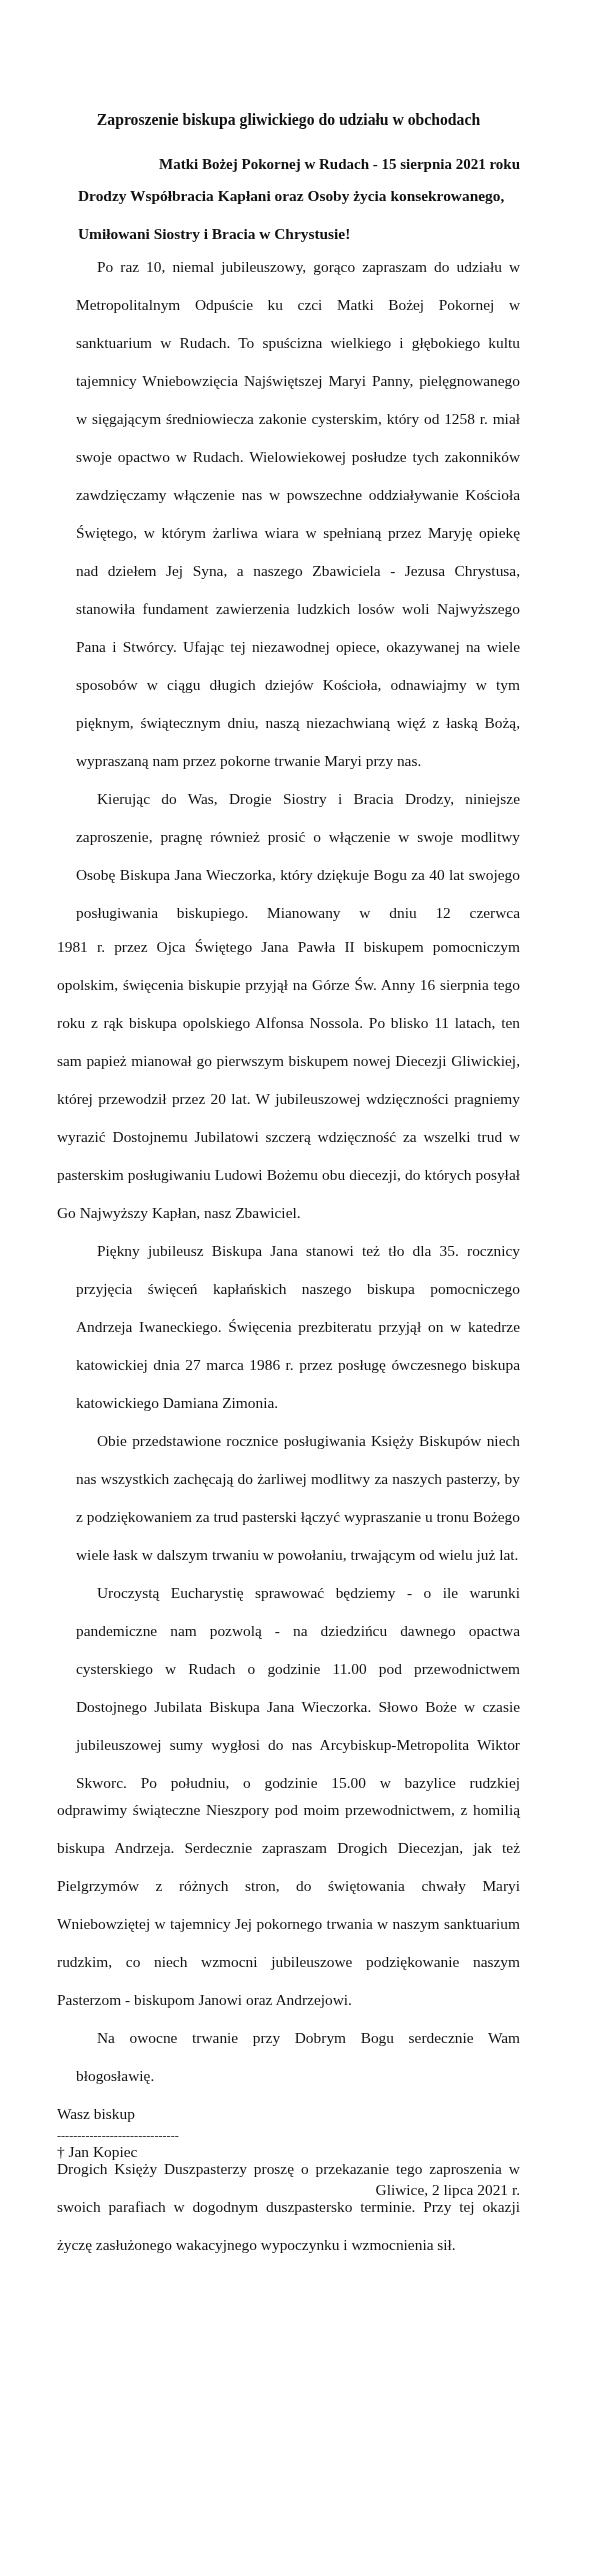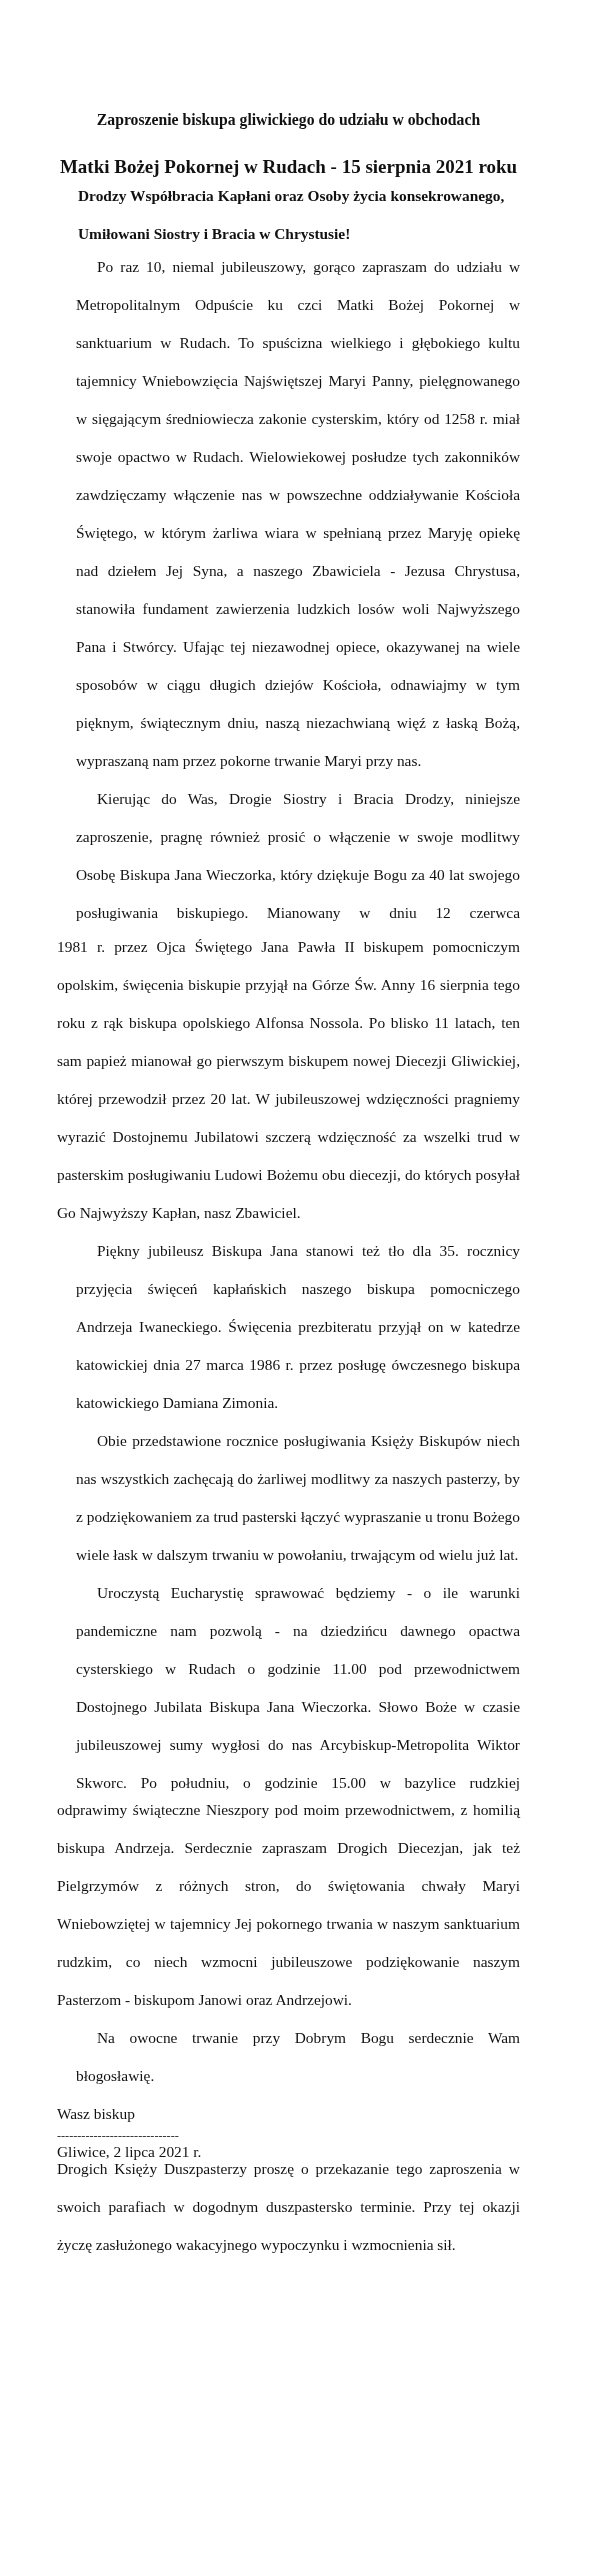--- a/index.html
+++ b/index.html
@@ -1,24 +1,24 @@
 <!DOCTYPE html>
 <html style="font-size:14px"><head>
 <meta charset="utf-8">
 <style>
   html, body { margin: 0; padding: 0; background: #ffffff; }
   body { width: 608px; height: 2576px; position: relative; overflow: hidden;
          font-family: "Liberation Serif", serif; color: #111; }
   .col { position: absolute; left: 57px; width: 463px; }
   .title { font-weight: bold; font-size: 15.7px; text-align: center; line-height: 19px; }
-  .title2 { font-weight: bold; font-size: 19px; text-align: center; }
+  .title2 { font-weight: bold; font-size: 15px; text-align: right; }
   .p { font-size: 15.4px; line-height: 38px; text-align: justify; margin: 0; }
   .ind { text-indent: 21px; margin-left: 19px; }
   .right { text-align: left; }
-  .left { text-align: left; }
+  .left { text-align: right; }
   .gr { font-size: 15.4px; line-height: 38px; margin: 0; padding-left: 21px; font-weight: bold; }
   .rule { font-size: 12.2px; letter-spacing: 0px; line-height: 17.5px; color: #333; }
 </style>
 </head>
 <body>
 
 <div class="col" style="top:110px;">
   <div class="title">Zaproszenie biskupa gliwickiego do udziału w obchodach</div>
 </div>
 
@@ -40,20 +40,21 @@
   <p class="p">1981 r. przez Ojca Świętego Jana Pawła II biskupem pomocniczym opolskim, święcenia biskupie przyjął na Górze Św. Anny 16 sierpnia tego roku z rąk biskupa opolskiego Alfonsa Nossola. Po blisko 11 latach, ten sam papież mianował go pierwszym biskupem nowej Diecezji Gliwickiej, której przewodził przez 20 lat. W jubileuszowej wdzięczności pragniemy wyrazić Dostojnemu Jubilatowi szczerą wdzięczność za wszelki trud w pasterskim posługiwaniu Ludowi Bożemu obu diecezji, do których posyłał Go Najwyższy Kapłan, nasz Zbawiciel.</p>
   <p class="p ind">Piękny jubileusz Biskupa Jana stanowi też tło dla 35. rocznicy przyjęcia święceń kapłańskich naszego biskupa pomocniczego Andrzeja Iwaneckiego. Święcenia prezbiteratu przyjął on w katedrze katowickiej dnia 27 marca 1986 r. przez posługę ówczesnego biskupa katowickiego Damiana Zimonia.</p>
   <p class="p ind">Obie przedstawione rocznice posługiwania Księży Biskupów niech nas wszystkich zachęcają do żarliwej modlitwy za naszych pasterzy, by z podziękowaniem za trud pasterski łączyć wypraszanie u tronu Bożego wiele łask w dalszym trwaniu w powołaniu, trwającym od wielu już lat.</p>
   <p class="p ind" style="text-align-last: justify;">Uroczystą Eucharystię sprawować będziemy - o ile warunki pandemiczne nam pozwolą - na dziedzińcu dawnego opactwa cysterskiego w Rudach o godzinie 11.00 pod przewodnictwem Dostojnego Jubilata Biskupa Jana Wieczorka. Słowo Boże w czasie jubileuszowej sumy wygłosi do nas Arcybiskup-Metropolita Wiktor Skworc. Po południu, o godzinie 15.00 w bazylice rudzkiej</p>
 </div>
 
 <div class="col" style="top:1791px;">
   <p class="p">odprawimy świąteczne Nieszpory pod moim przewodnictwem, z homilią biskupa Andrzeja. Serdecznie zapraszam Drogich Diecezjan, jak też Pielgrzymów z różnych stron, do świętowania chwały Maryi Wniebowziętej w tajemnicy Jej pokornego trwania w naszym sanktuarium rudzkim, co niech wzmocni jubileuszowe podziękowanie naszym Pasterzom - biskupom Janowi oraz Andrzejowi.</p>
   <p class="p ind">Na owocne trwanie przy Dobrym Bogu serdecznie Wam błogosławię.</p>
   <p class="p right">Wasz biskup</p>
+  <p class="p right">† Jan Kopiec</p>
   <p class="p left">Gliwice, 2 lipca 2021 r.</p>
 </div>
 
 <div class="col" style="top:2127px;">
   <div class="rule">------------------------------</div>
 </div>
 
 <div class="col" style="top:2150px;">
   <p class="p">Drogich Księży Duszpasterzy proszę o przekazanie tego zaproszenia w swoich parafiach w dogodnym duszpastersko terminie. Przy tej okazji życzę zasłużonego wakacyjnego wypoczynku i wzmocnienia sił.</p>
 </div>

